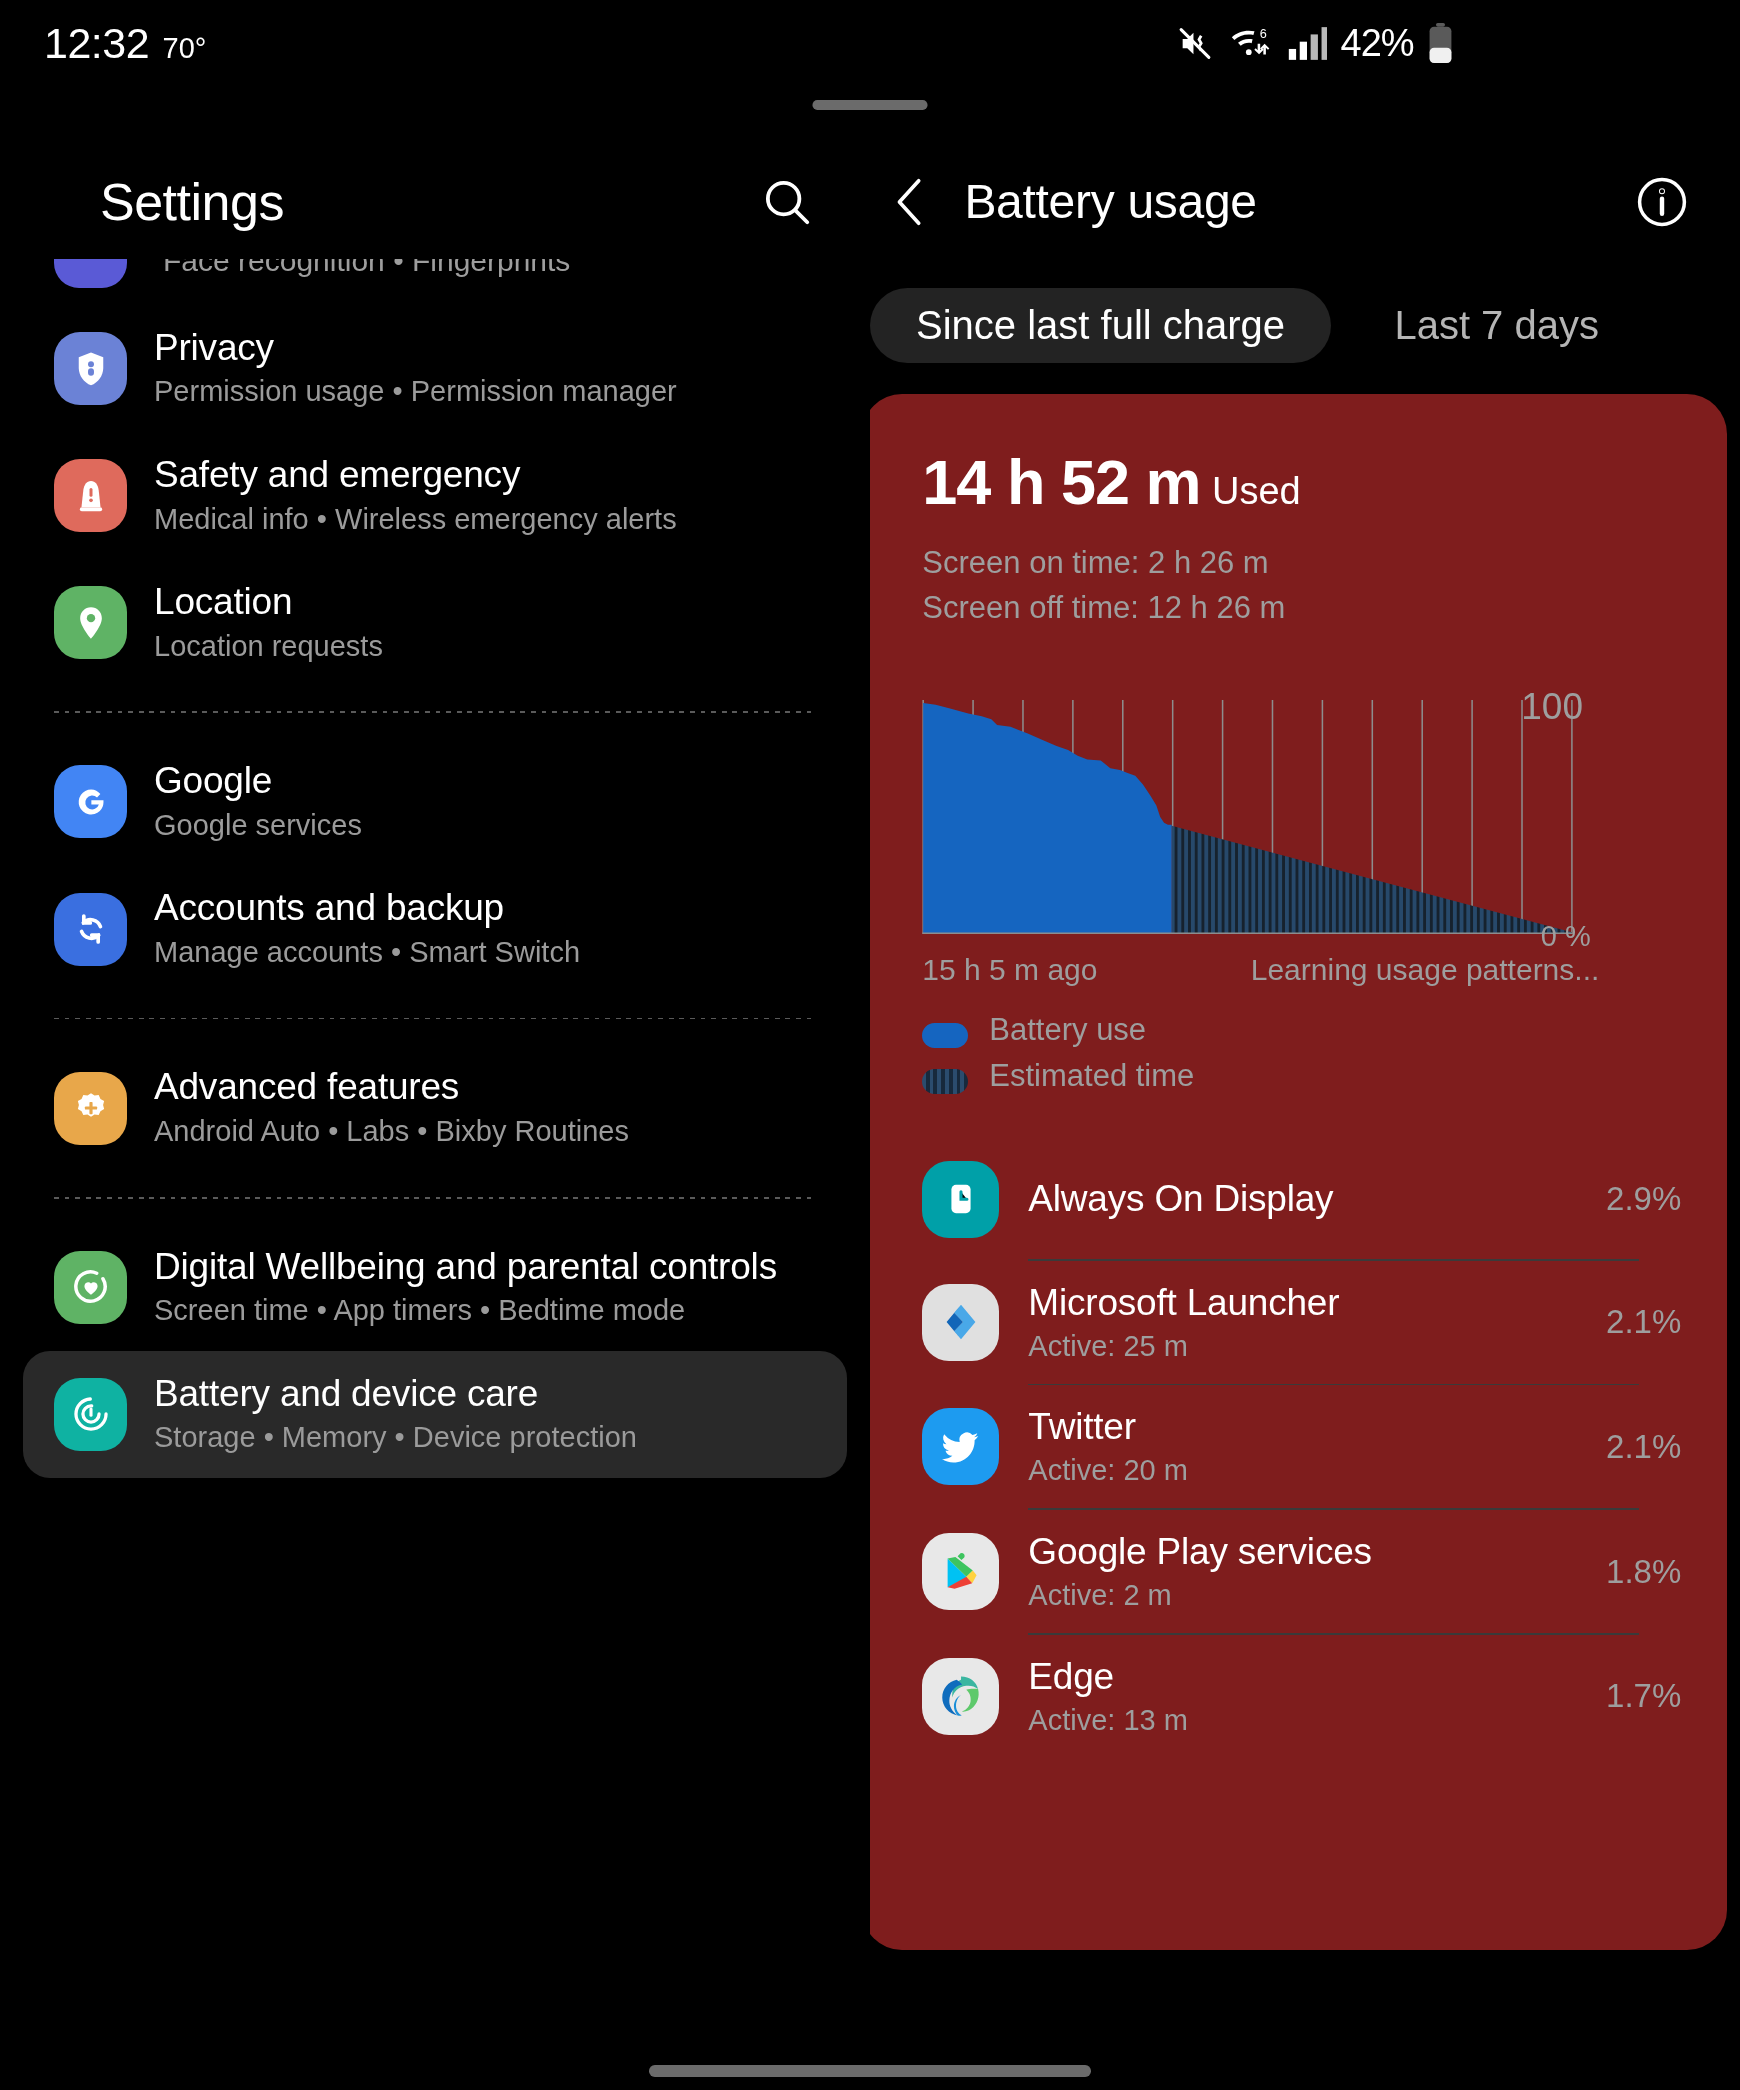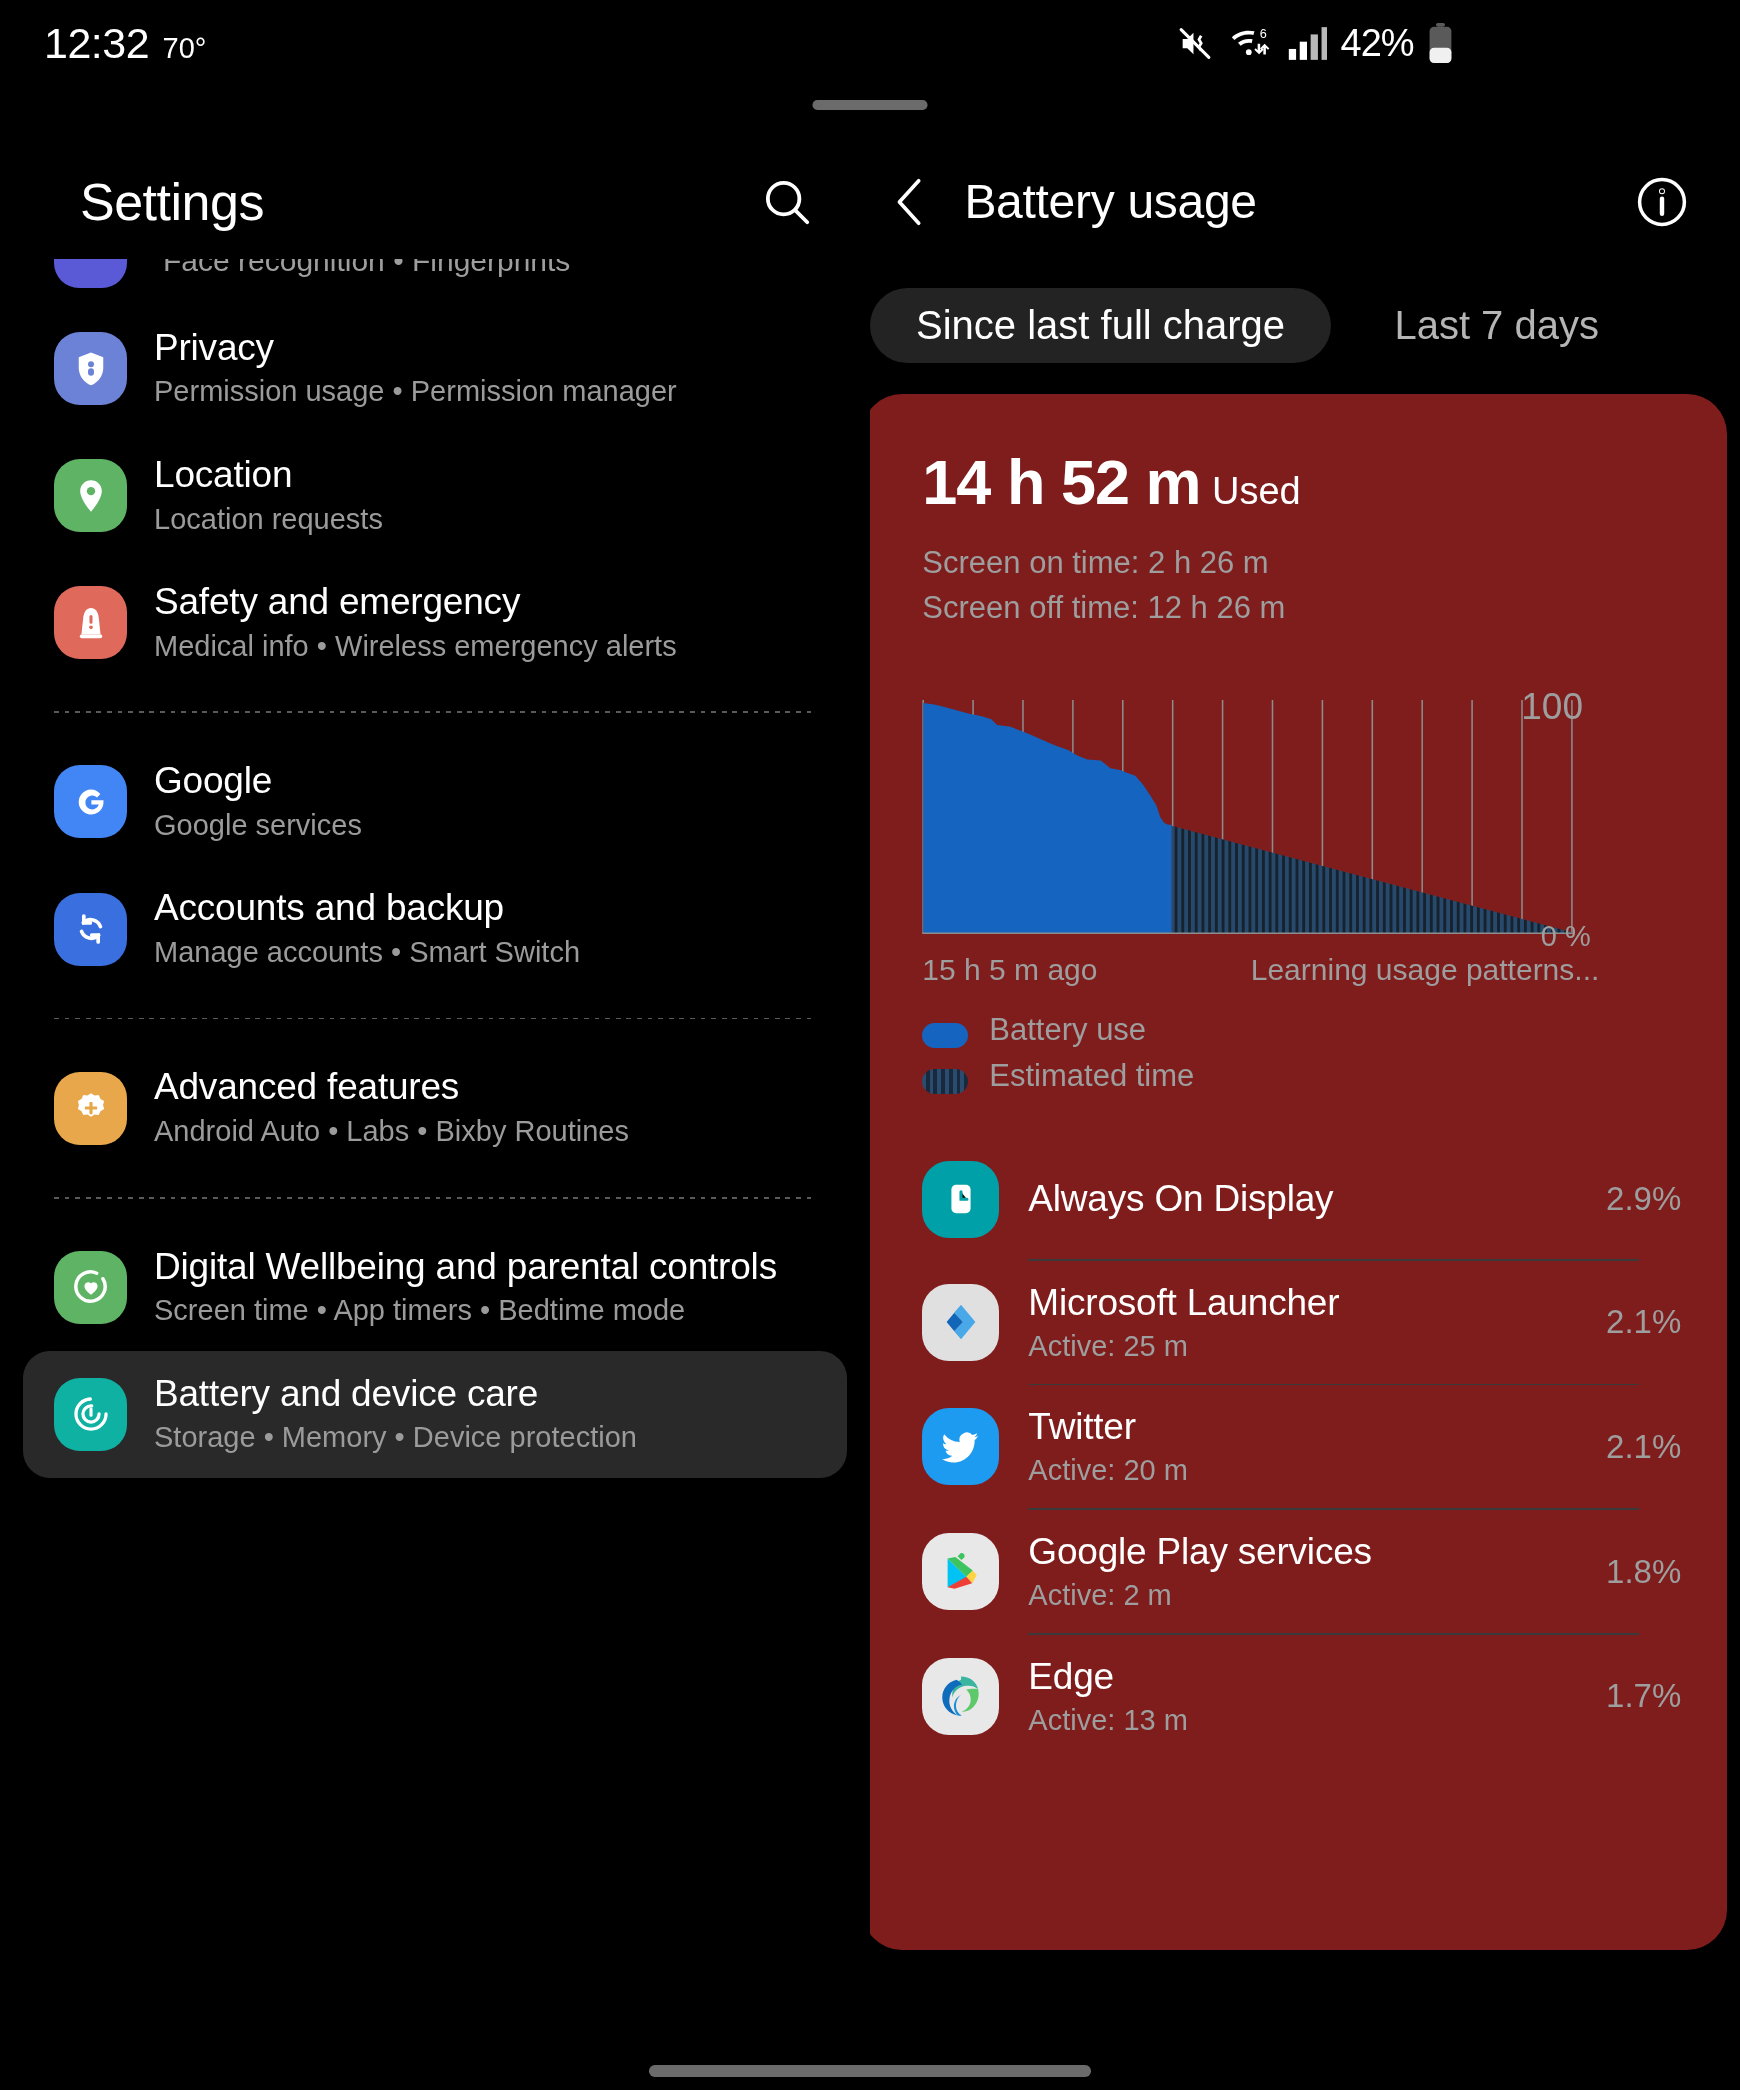--- a/index.html
+++ b/index.html
@@ -35,21 +35,21 @@
     overflow:hidden;
   }
   .pane-right{
     position:absolute; top:144px; left:870px; width:870px; height:1946px;
     overflow:hidden;
   }
 
   
   .settings-header{
     height:115px; display:flex; align-items:center;
-    justify-content:space-between; padding:0 54px 0 80px;
+    justify-content:space-between; padding:0 54px 0 100px;
   }
   .settings-title{ color:#fff; font-size:52px; letter-spacing:-0.5px; }
   .search-btn{ width:58px; height:58px; display:flex; align-items:center; justify-content:center; }
 
   
   .settings-list{ padding:0 0 0 0; }
   .clipped-row{
     height:46px; padding-left:163px; overflow:hidden; position:relative;
   }
   .clipped-row .sub{
@@ -230,44 +230,44 @@
             <rect x="10.3" y="11.6" width="3.4" height="4.3" rx="1.7" fill="#6b82d6"></rect>
           </svg>
       </div>
       <div class="set-text">
         <div class="set-title">Privacy</div>
         <div class="set-sub">Permission usage  •  Permission manager</div>
       </div>
     </div>
 
     <div class="set-item">
-      <div class="set-icon" style="background:#5fb365">
-        <svg width="40" height="40" viewBox="0 0 24 24">
-            <path fill="#fff" d="M12 2.6c-3.6 0-6.5 2.9-6.5 6.5 0 4.9 6.5 12.3 6.5 12.3s6.5-7.4 6.5-12.3c0-3.6-2.9-6.5-6.5-6.5z"></path>
-            <circle cx="12" cy="9.1" r="2.5" fill="#5fb365"></circle>
-          </svg>
-      </div>
-      <div class="set-text">
-        <div class="set-title">Location</div>
-        <div class="set-sub">Location requests</div>
-      </div>
-    </div>
-
-    <div class="set-item">
       <div class="set-icon" style="background:#df6a5c">
         <svg width="40" height="40" viewBox="0 0 24 24">
             <path fill="#fff" d="M12 3c-2.6 0-4.2 2.3-4.6 5.4L6.3 18.6h11.4L16.6 8.4C16.2 5.3 14.6 3 12 3z"></path>
             <rect x="5.3" y="18.8" width="13.4" height="2.4" rx="1.2" fill="#fff"></rect>
             <rect x="11.1" y="7.2" width="1.8" height="5.2" rx="0.9" fill="#df6a5c"></rect>
             <circle cx="12" cy="14.6" r="1.1" fill="#df6a5c"></circle>
           </svg>
       </div>
       <div class="set-text">
         <div class="set-title">Safety and emergency</div>
         <div class="set-sub">Medical info  •  Wireless emergency alerts</div>
+      </div>
+    </div>
+
+    <div class="set-item">
+      <div class="set-icon" style="background:#5fb365">
+        <svg width="40" height="40" viewBox="0 0 24 24">
+            <path fill="#fff" d="M12 2.6c-3.6 0-6.5 2.9-6.5 6.5 0 4.9 6.5 12.3 6.5 12.3s6.5-7.4 6.5-12.3c0-3.6-2.9-6.5-6.5-6.5z"></path>
+            <circle cx="12" cy="9.1" r="2.5" fill="#5fb365"></circle>
+          </svg>
+      </div>
+      <div class="set-text">
+        <div class="set-title">Location</div>
+        <div class="set-sub">Location requests</div>
       </div>
     </div>
 
     <div class="dotted-sep"></div>
 
     <div class="set-item">
       <div class="set-icon" style="background:#4285f4">
         <svg width="44" height="44" viewBox="0 0 24 24">
             <path fill="#fff" d="M12.1 5.2a6.8 6.8 0 1 0 4.7 11.7 6.5 6.5 0 0 0 2-4.6v-1.2h-6.6v2.3h4.1a3.8 3.8 0 1 1-1-3.9l1.8-1.8a6.6 6.6 0 0 0-5-2.5z"></path>
           </svg>

